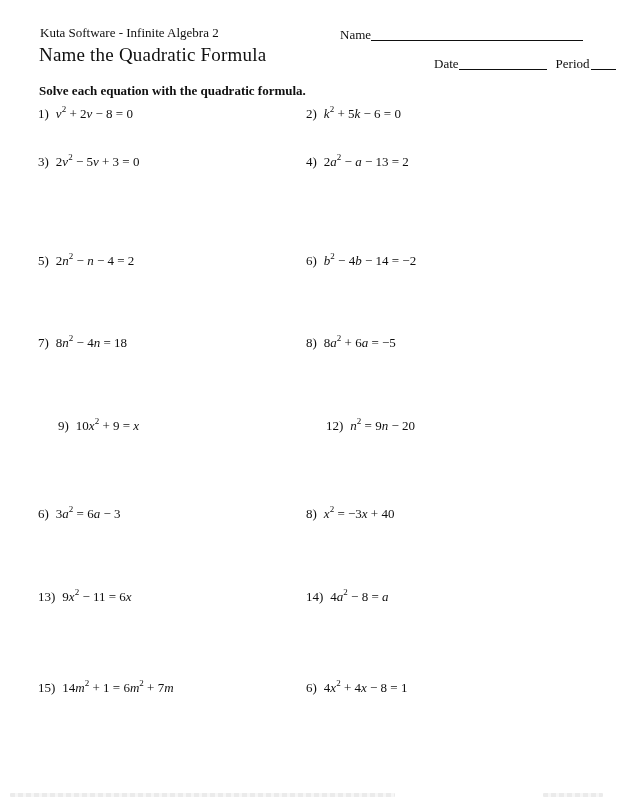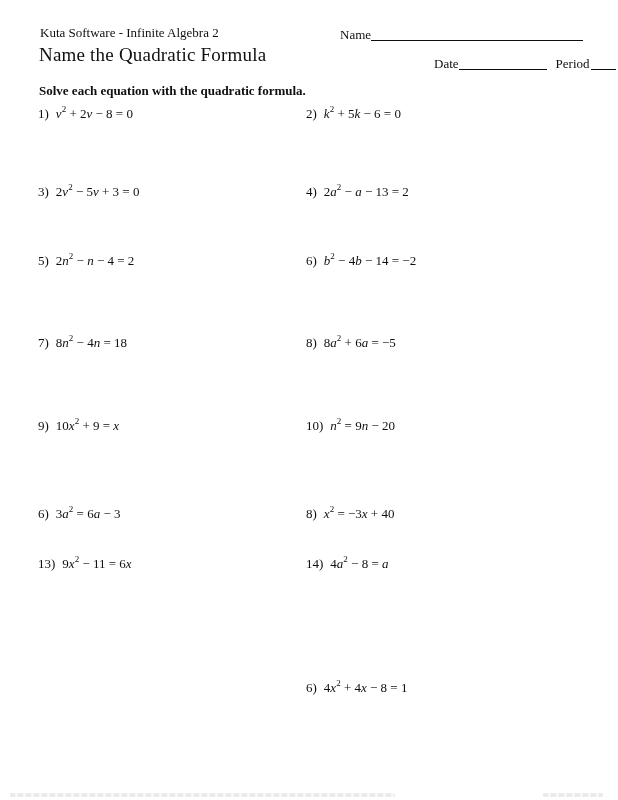--- a/index.html
+++ b/index.html
@@ -27,22 +27,22 @@
     vertical-align: baseline;
     transform: translateY(2px);
   }
   .fill-name   { width: 212px; }
   .fill-date   { width: 88px; }
   .fill-period { width: 25px; margin-left: 1px; }
   .gap-date-period { display: inline-block; width: 9px; }
 
   
   .prob-row { position: absolute; left: 0; width: 568px; height: 20px; }
-  .r0 { top: 106px; } .r1 { top: 184px; } .r2 { top: 253px; } .r3 { top: 335px; }
-  .r4 { top: 418px; } .r5 { top: 506px; } .r6 { top: 556px; } .r7 { top: 680px; }
+  .r0 { top: 106px; } .r1 { top: 154px; } .r2 { top: 253px; } .r3 { top: 335px; }
+  .r4 { top: 418px; margin-left: 20px; } .r5 { top: 506px; } .r6 { top: 589px; } .r7 { top: 680px; }
   .problem { position: absolute; top: 0; white-space: nowrap; font-size: 13px; }
   .problem.col-left  { left: 38px; }
   .problem.col-right { left: 306px; text-align: right; }
   .pnum { margin-right: 7px; }
   .peq i { font-style: italic; font-family: "Liberation Serif", "DejaVu Serif", serif; }
   .peq sup { font-size: 9px; line-height: 0; position: relative; top: -1px; }
 
   
   .footer-artifact {
     position: absolute;
@@ -78,29 +78,30 @@
     <div class="prob-row r2">
       <div class="problem col-left"><span class="pnum">5)</span><span class="peq">2<i>n</i><sup>2</sup> − <i>n</i> − 4 = 2</span></div>
       <div class="problem col-right"><span class="pnum">6)</span><span class="peq"><i>b</i><sup>2</sup> − 4<i>b</i> − 14 = −2</span></div>
     </div>
     <div class="prob-row r3">
       <div class="problem col-left"><span class="pnum">7)</span><span class="peq">8<i>n</i><sup>2</sup> − 4<i>n</i> = 18</span></div>
       <div class="problem col-right"><span class="pnum">8)</span><span class="peq">8<i>a</i><sup>2</sup> + 6<i>a</i> = −5</span></div>
     </div>
     <div class="prob-row r4">
       <div class="problem col-left"><span class="pnum">9)</span><span class="peq">10<i>x</i><sup>2</sup> + 9 = <i>x</i></span></div>
-      <div class="problem col-right"><span class="pnum">10)</span><span class="peq"><i>n</i><sup>2</sup> = 9<i>n</i> − 20</span></div>
+      <div class="problem col-right"><span class="pnum">12)</span><span class="peq"><i>n</i><sup>2</sup> = 9<i>n</i> − 20</span></div>
     </div>
     <div class="prob-row r5">
       <div class="problem col-left"><span class="pnum">6)</span><span class="peq">3<i>a</i><sup>2</sup> = 6<i>a</i> − 3</span></div>
       <div class="problem col-right"><span class="pnum">8)</span><span class="peq"><i>x</i><sup>2</sup> = −3<i>x</i> + 40</span></div>
     </div>
     <div class="prob-row r6">
       <div class="problem col-left"><span class="pnum">13)</span><span class="peq">9<i>x</i><sup>2</sup> − 11 = 6<i>x</i></span></div>
       <div class="problem col-right"><span class="pnum">14)</span><span class="peq">4<i>a</i><sup>2</sup> − 8 = <i>a</i></span></div>
     </div>
     <div class="prob-row r7">
+      <div class="problem col-left"><span class="pnum">15)</span><span class="peq">14<i>m</i><sup>2</sup> + 1 = 6<i>m</i><sup>2</sup> + 7<i>m</i></span></div>
       <div class="problem col-right"><span class="pnum">6)</span><span class="peq">4<i>x</i><sup>2</sup> + 4<i>x</i> − 8 = 1</span></div>
     </div>
   </div>
 
 <div class="footer-artifact" id="footer-artifact-left"></div>
 <div class="footer-artifact" id="footer-artifact-right"></div>
 
 </body></html>

